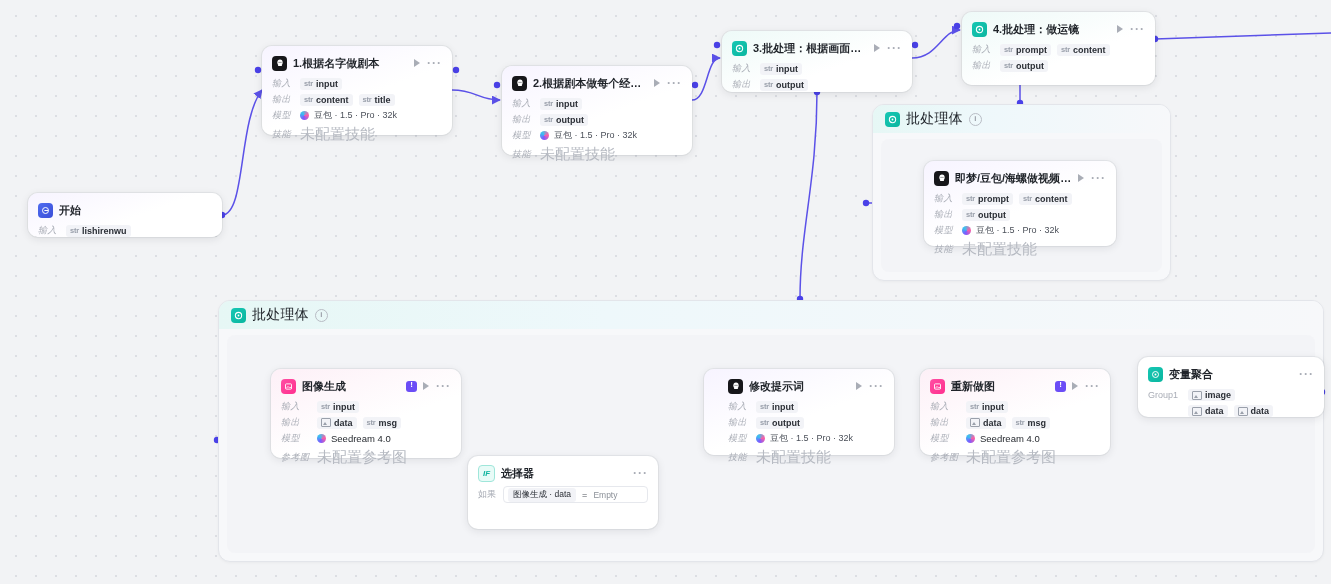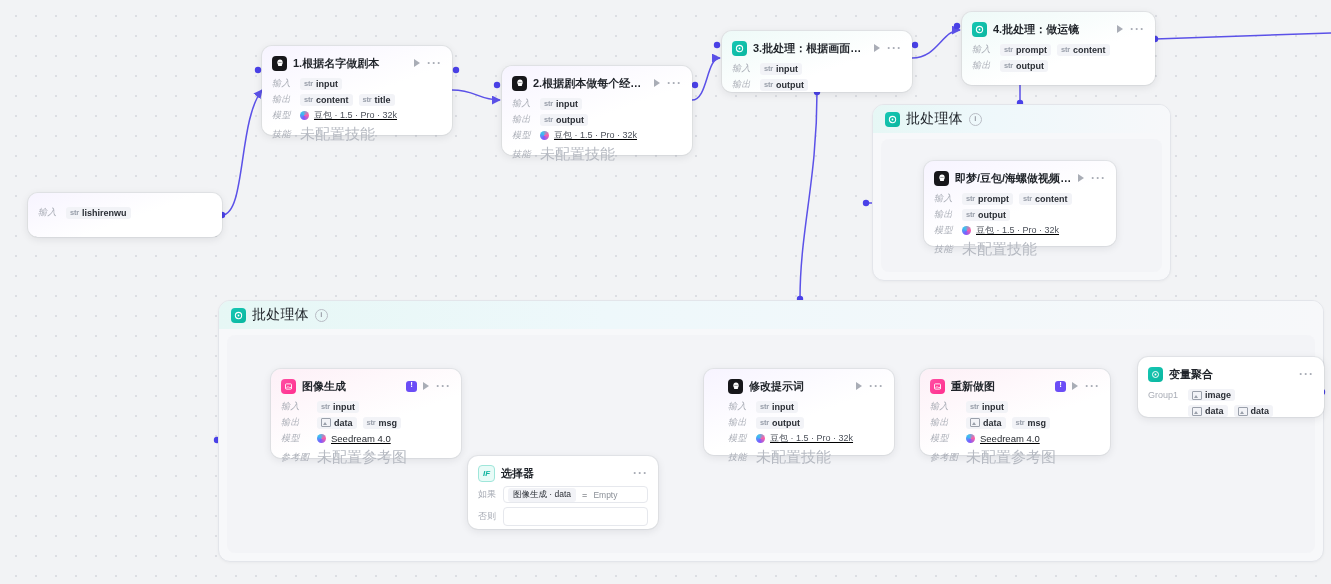--- a/index.html
+++ b/index.html
@@ -75,21 +75,21 @@
   .rlabel.w34{width:30px;flex:0 0 30px;}
   .chip{
     display:inline-flex;align-items:center;gap:3px;background:#f2f3f7;border-radius:3px;
     padding:1px 4px;font-size:9px;color:#2b2f36;font-weight:700;
   }
   .ttag{font-size:7.5px;color:#9aa0ab;font-weight:700;letter-spacing:-.2px;}
   .imgtag{width:8px;height:7px;border:1px solid #9aa0ab;border-radius:1px;position:relative;}
   .imgtag:after{content:"";position:absolute;left:1px;bottom:1px;width:0;height:0;
     border-left:2px solid transparent;border-right:2px solid transparent;border-bottom:3px solid #9aa0ab;}
   .muted{font-size:15px;color:#b6bac2;}
-  .model-row{display:flex;align-items:center;gap:5px;text-decoration:underline;}
+  .model-row{display:flex;align-items:center;gap:5px;}
   .mdot{width:9px;height:9px;border-radius:50%;
     background:conic-gradient(from 200deg,#7b5bff,#36c5f0,#ff5fa2,#7b5bff);flex:0 0 auto;}
   .mtext{font-size:9px;color:#4b5059;}
   .mtext.sd{font-size:9.5px;color:#1f2329;font-weight:400;}
 
   
   .sel-row{display:flex;align-items:center;gap:7px;margin-top:4px;}
   .sel-lab{font-size:9px;color:#a9adb6;width:18px;flex:0 0 18px;}
   .cond{
     flex:1;display:flex;align-items:center;background:#fff;border:1px solid #e6e8ed;
@@ -204,20 +204,29 @@
             <circle cx="6" cy="6" r="1.2" fill="#fff"></circle>
           </svg>
       </span>
       <span class="group-title">批处理体</span>
       <span class="info-i">i</span>
     </div>
     <div class="group-body"></div>
   </div>
 
   <div class="node tinted" style="left:28px;top:193px;width:194px;height:44px;">
+    <div class="node-head">
+      <span class="nicon blue">
+        <svg width="9" height="9" viewBox="0 0 12 12">
+            <circle cx="6" cy="6" r="4" fill="none" stroke="#fff" stroke-width="1.3"></circle>
+            <path d="M5 6h4" stroke="#fff" stroke-width="1.3" stroke-linecap="round"></path>
+          </svg>
+      </span>
+      <span class="node-title">开始</span>
+    </div>
     <div class="rows">
       <div class="row">
         <span class="rlabel">输入</span>
         <span class="chip">
           <span class="ttag">str</span>
           <span>lishirenwu</span>
         </span>
       </div>
     </div>
   </div>
@@ -491,24 +500,20 @@
         <span class="dots">···</span>
       </span>
     </div>
     <div class="sel-row">
       <span class="sel-lab">如果</span>
       <span class="cond">
         <span class="pill">图像生成 · data</span>
         <span class="eq">=</span>
         <span class="val">Empty</span>
       </span>
-    </div>
-    <div class="sel-row">
-      <span class="sel-lab">否则</span>
-      <span class="emptyfield"></span>
     </div>
   </div>
 
   <div class="node tinted" style="left:704px;top:369px;width:190px;height:86px;padding-left:24px;">
     <div class="node-head">
       <span class="nicon black">
         <svg width="10" height="10" viewBox="0 0 12 12">
             <ellipse cx="6" cy="5.4" rx="3.2" ry="3.6" fill="#fff"></ellipse>
             <rect x="3.6" y="8" width="4.8" height="1.5" rx=".7" fill="#fff"></rect>
             <circle cx="4.9" cy="5" r=".6" fill="#17171a"></circle>

